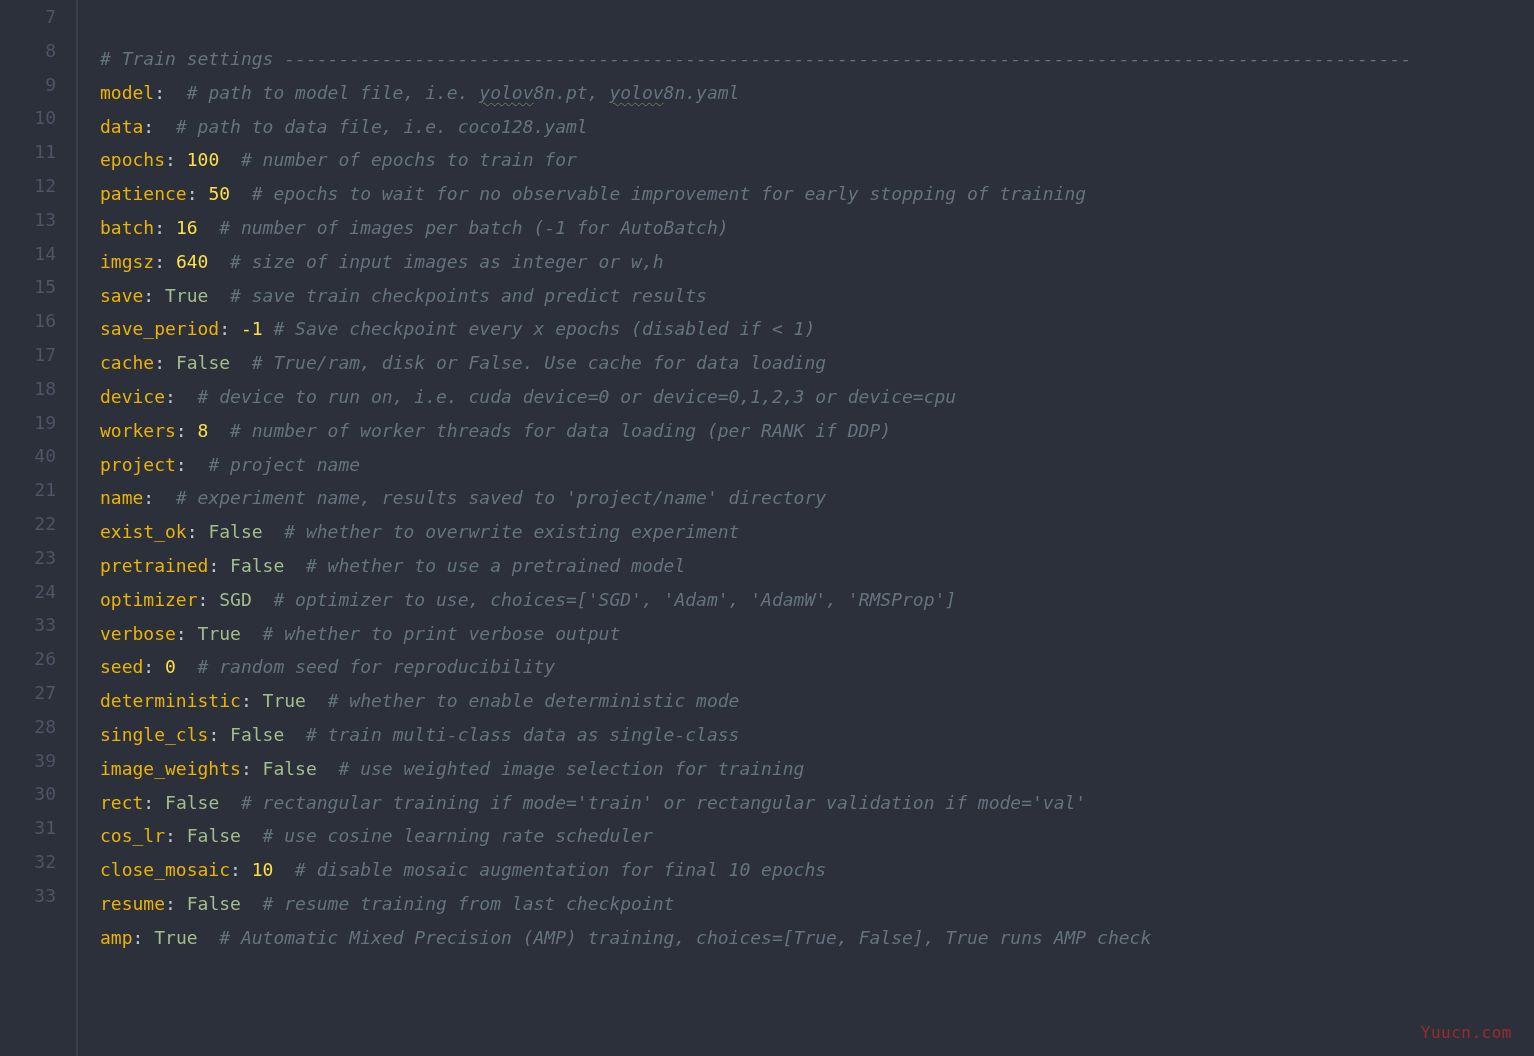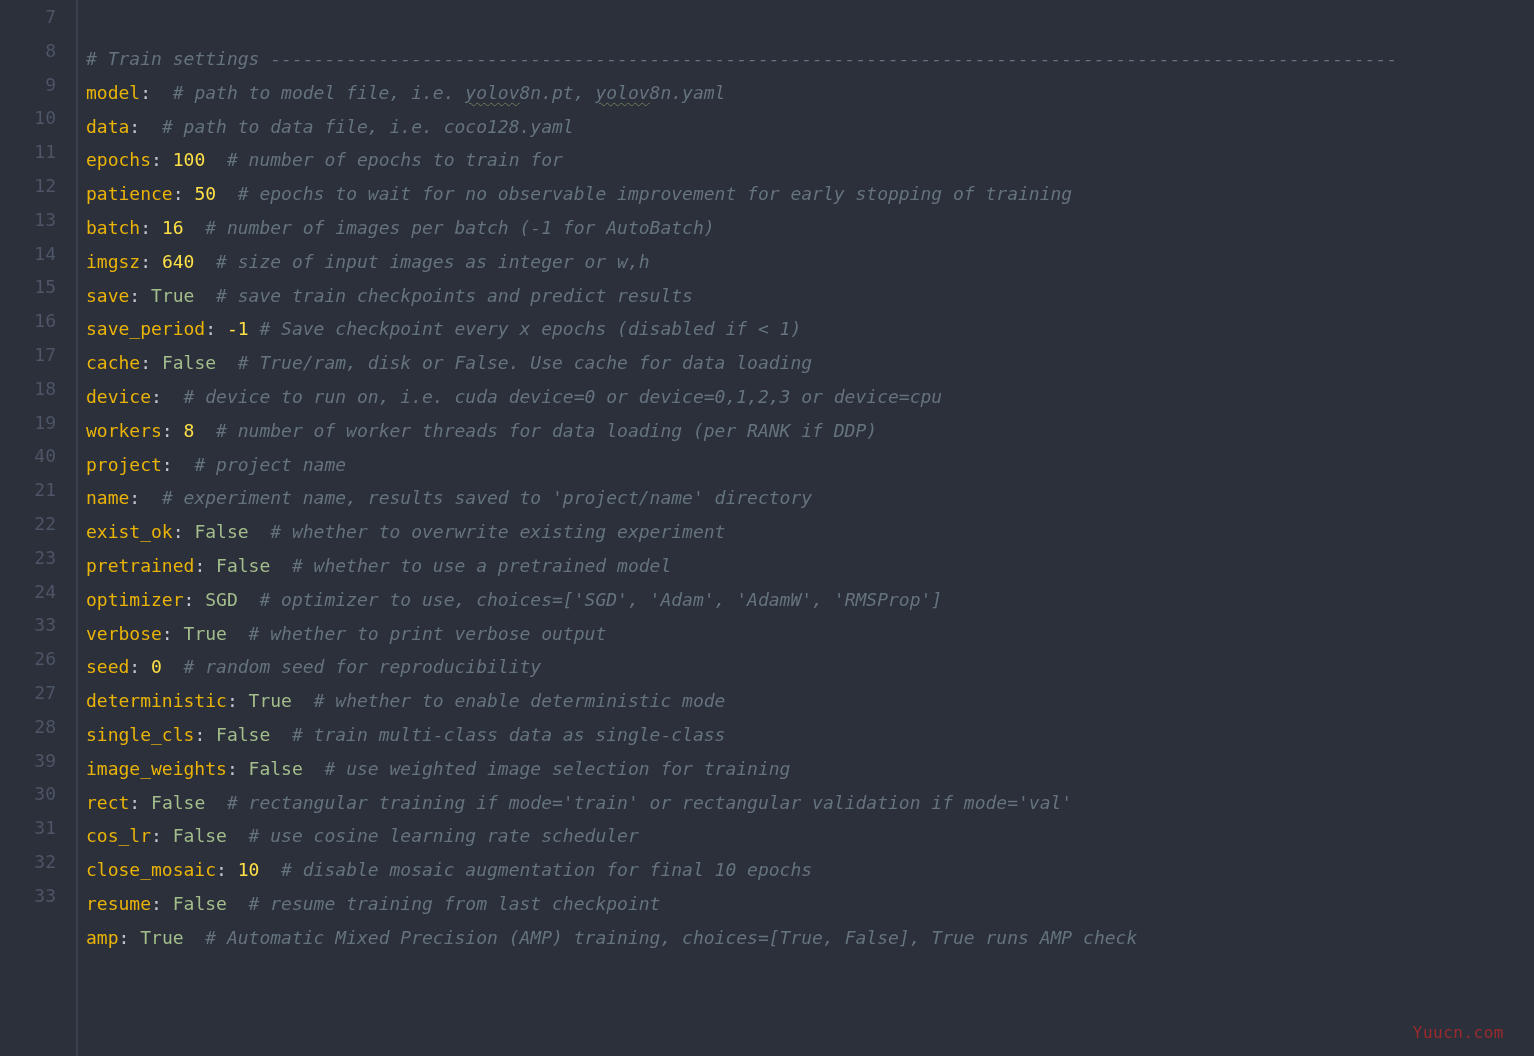--- a/index.html
+++ b/index.html
@@ -21,21 +21,21 @@
     flex-shrink: 0;
     background: #2b303b;
     text-align: right;
     padding-right: 20px;
     border-right: 2px solid #3a3f4b;
     color: #4d5566;
     user-select: none;
   }
   .code {
     flex: 1;
-    padding-left: 8px;
+    padding-left: 22px;
     white-space: pre;
     overflow: hidden;
     position: relative;
   }
   .line {
     height: 33.8px;
     line-height: 33.8px;
     white-space: pre;
   }
   .gutter .line {
@@ -49,21 +49,21 @@
   .underline-comment {
     text-decoration-line: underline;
     text-decoration-style: wavy;
     text-decoration-color: #6b7a5a;
     text-decoration-thickness: 1px;
     text-underline-offset: 3px;
     margin-top: 20px;
   }
   .watermark {
     position: absolute;
-    right: 30px;
+    right: 22px;
     bottom: 14px;
     color: #b02a2a;
     font-family: monospace;
     font-size: 16px;
     font-style: normal;
     opacity: 0.85;
     letter-spacing: 0.5px;
   }
 </style>
 </head>

